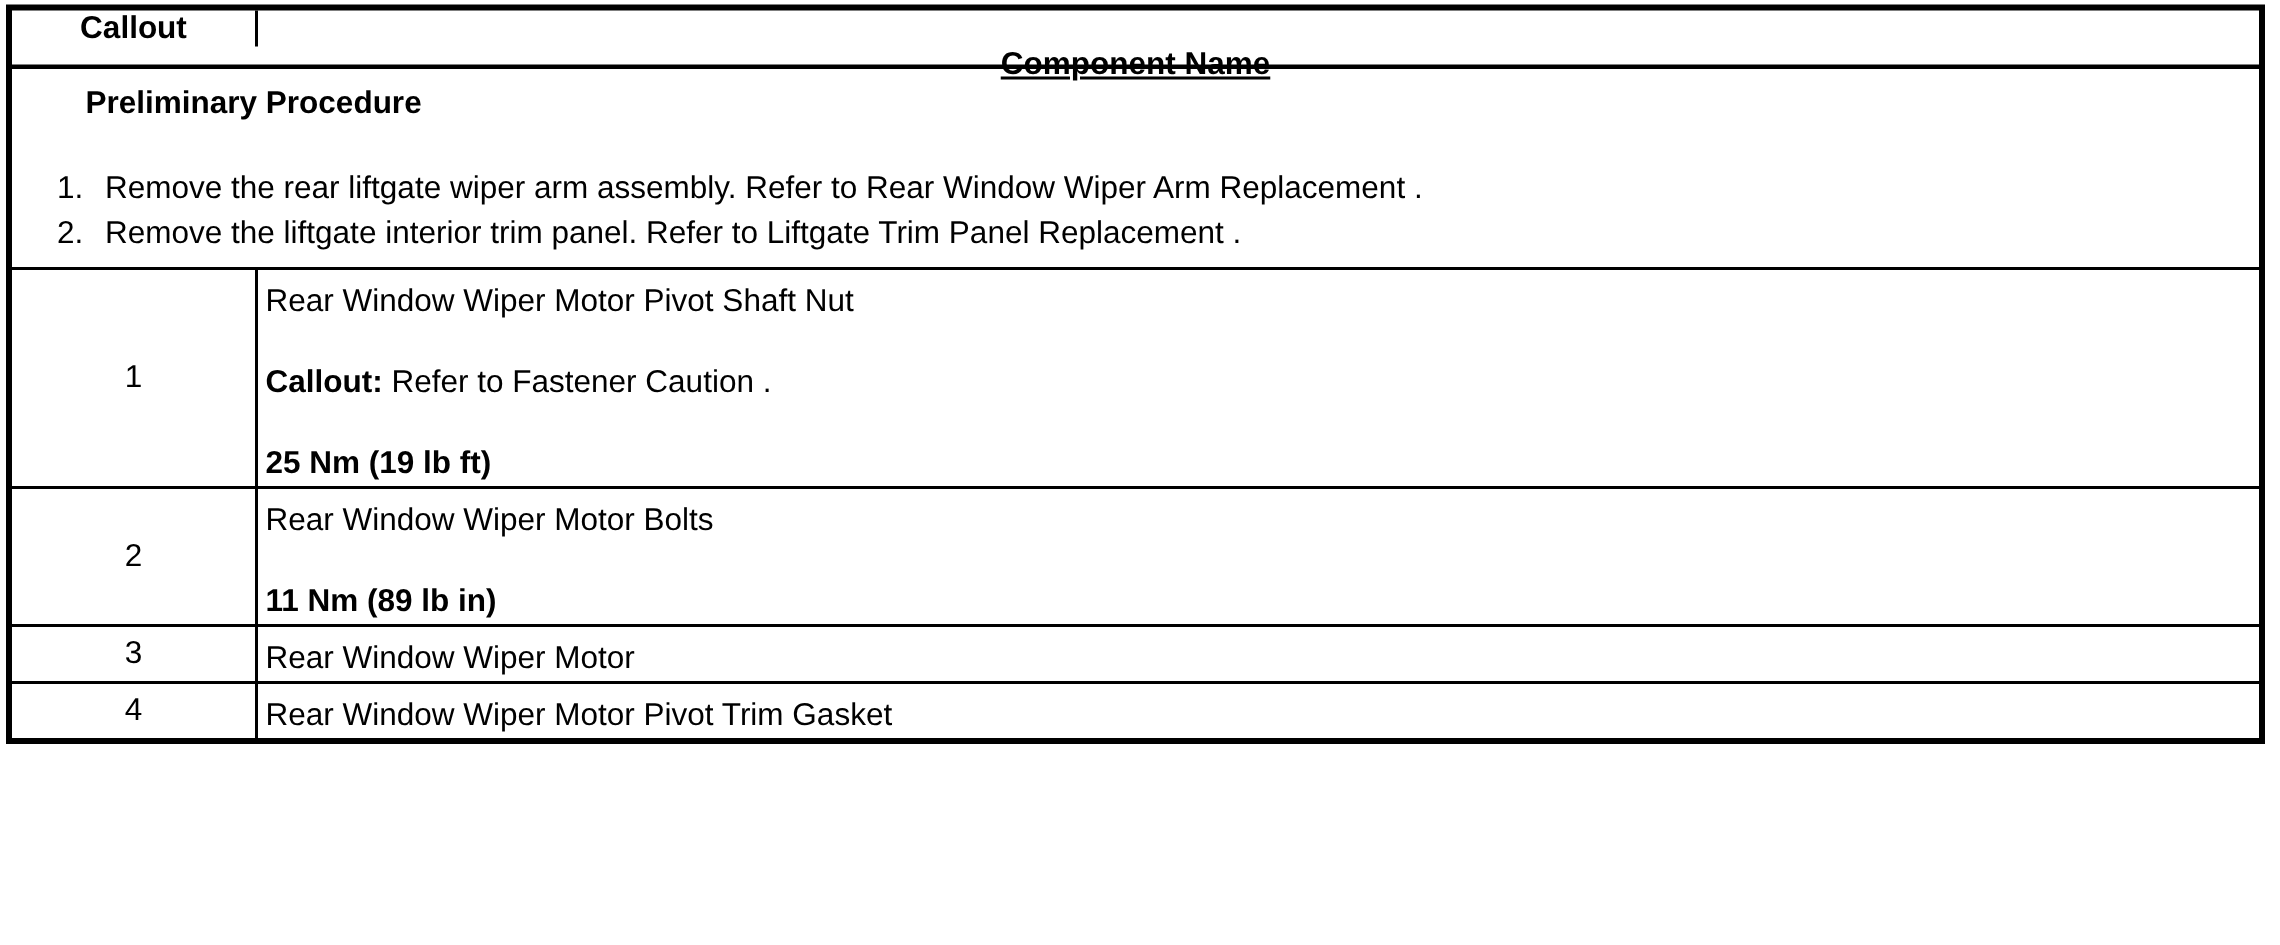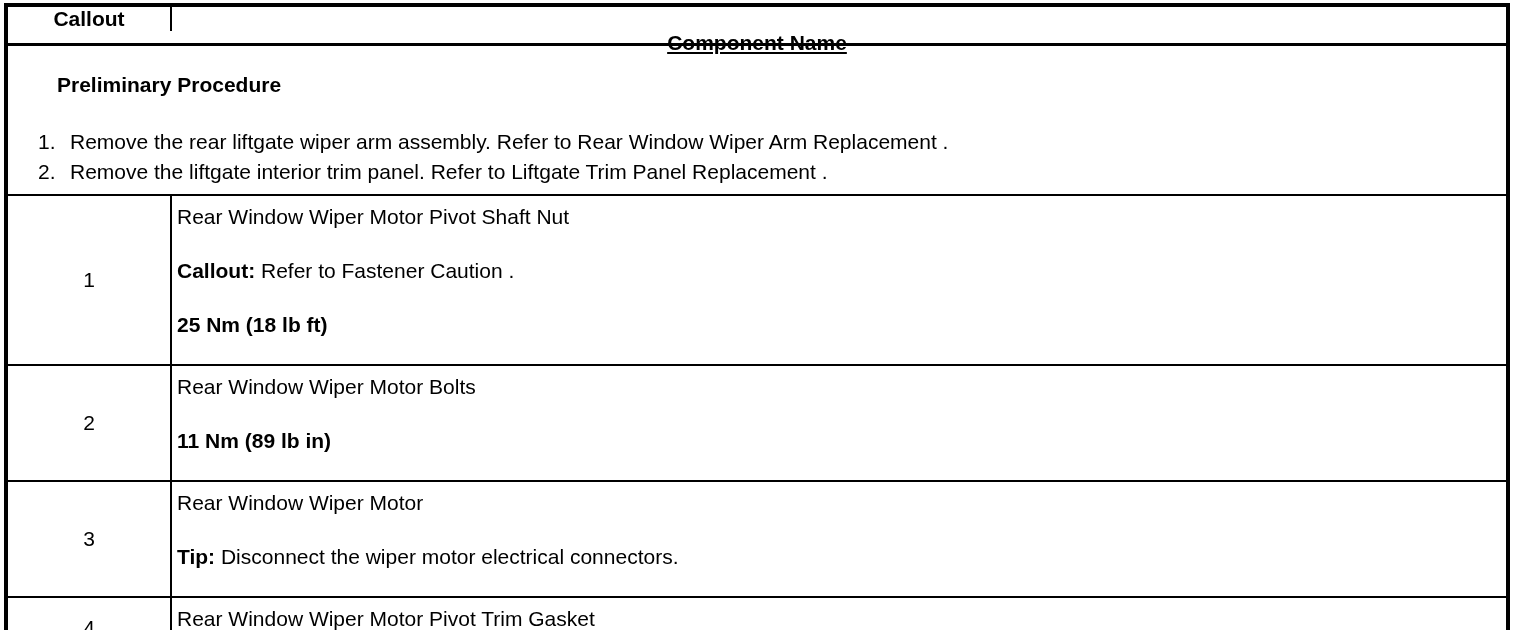--- a/index.html
+++ b/index.html
@@ -36,42 +36,42 @@
   }
   .c2 { flex: 1; }
   .hdr .c2 {
     display: flex;
     align-items: center;
     justify-content: center;
     text-decoration: underline;
   }
   .prelim {
     border-bottom: 2px solid #000000;
-    padding: 24px 10px 7px 8px;
+    padding: 8px 10px 7px 8px;
   }
   .prelim-title {
     font-weight: bold;
     line-height: 30px;
     margin: 0 0 27px 41px;
   }
   .step {
     display: flex;
     line-height: 30px;
     padding-left: 22px;
   }
   .step-marker { width: 32px; flex-shrink: 0; }
   .step-text { flex: 1; }
   .body-row {
     display: flex;
     border-bottom: 2px solid #000000;
   }
   .body-row.last { border-bottom: none; }
   .name-cell {
     flex: 1;
-    padding: 6px 10px 24px 5px;
+    padding: 6px 10px 0 5px;
   }
   .line { margin: 0; line-height: 30px; }
   .line + .line { margin-top: 24px; }
   .b { font-weight: bold; }
 </style>
 </head>
 <body>
 
 <div class="doc-table">
 
@@ -90,37 +90,36 @@
       <span class="step-marker">2.</span>
       <span class="step-text">Remove the liftgate interior trim panel. Refer to Liftgate Trim Panel Replacement .</span>
     </div>
   </div>
 
   <div class="body-row">
     <div class="c1">1</div>
     <div class="c2 name-cell">
       <p class="line">Rear Window Wiper Motor Pivot Shaft Nut</p>
       <p class="line"><span class="b">Callout:</span><span> Refer to Fastener Caution .</span></p>
-      <p class="line b">25 Nm (18 lb ft)</p>
+      <p class="line b">25 Nm (19 lb ft)</p>
     </div>
   </div>
 
   <div class="body-row">
     <div class="c1">2</div>
     <div class="c2 name-cell">
       <p class="line">Rear Window Wiper Motor Bolts</p>
       <p class="line b">11 Nm (89 lb in)</p>
     </div>
   </div>
 
   <div class="body-row">
     <div class="c1">3</div>
     <div class="c2 name-cell">
       <p class="line">Rear Window Wiper Motor</p>
-      <p class="line"><span class="b">Tip:</span><span> Disconnect the wiper motor electrical connectors.</span></p>
     </div>
   </div>
 
   <div class="body-row last">
     <div class="c1">4</div>
     <div class="c2 name-cell">
       <p class="line">Rear Window Wiper Motor Pivot Trim Gasket</p>
     </div>
   </div>
 

